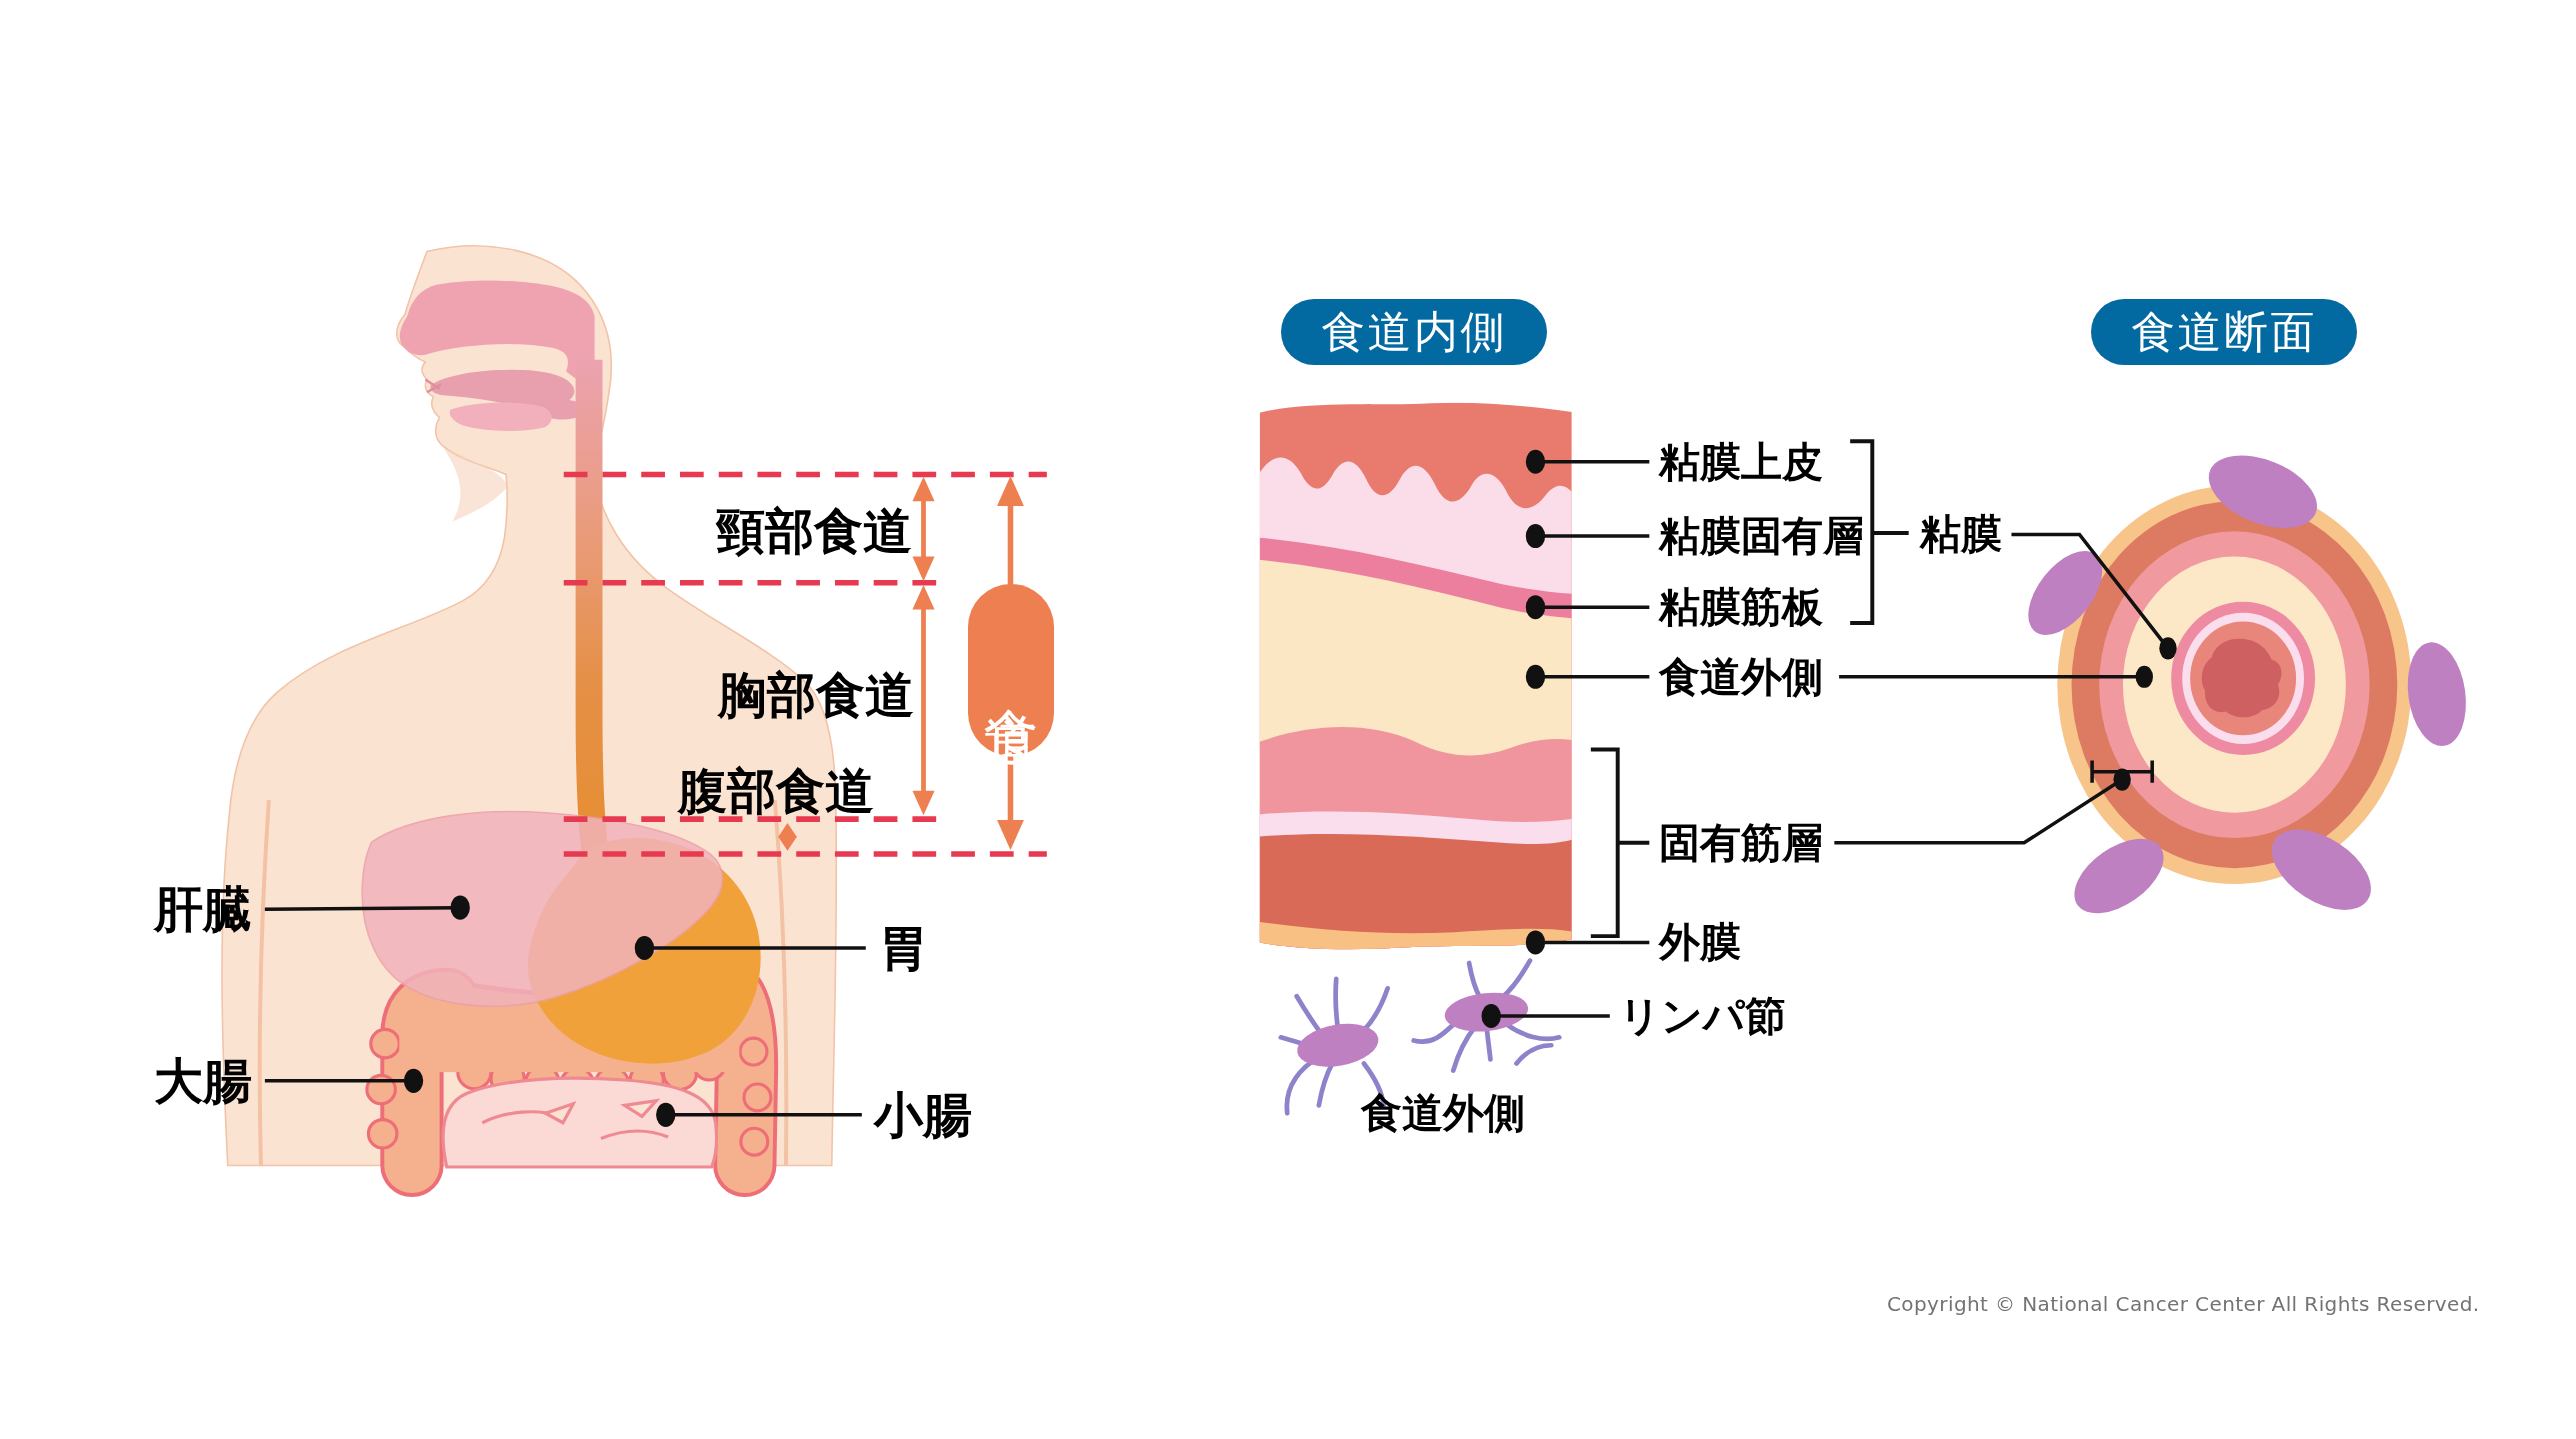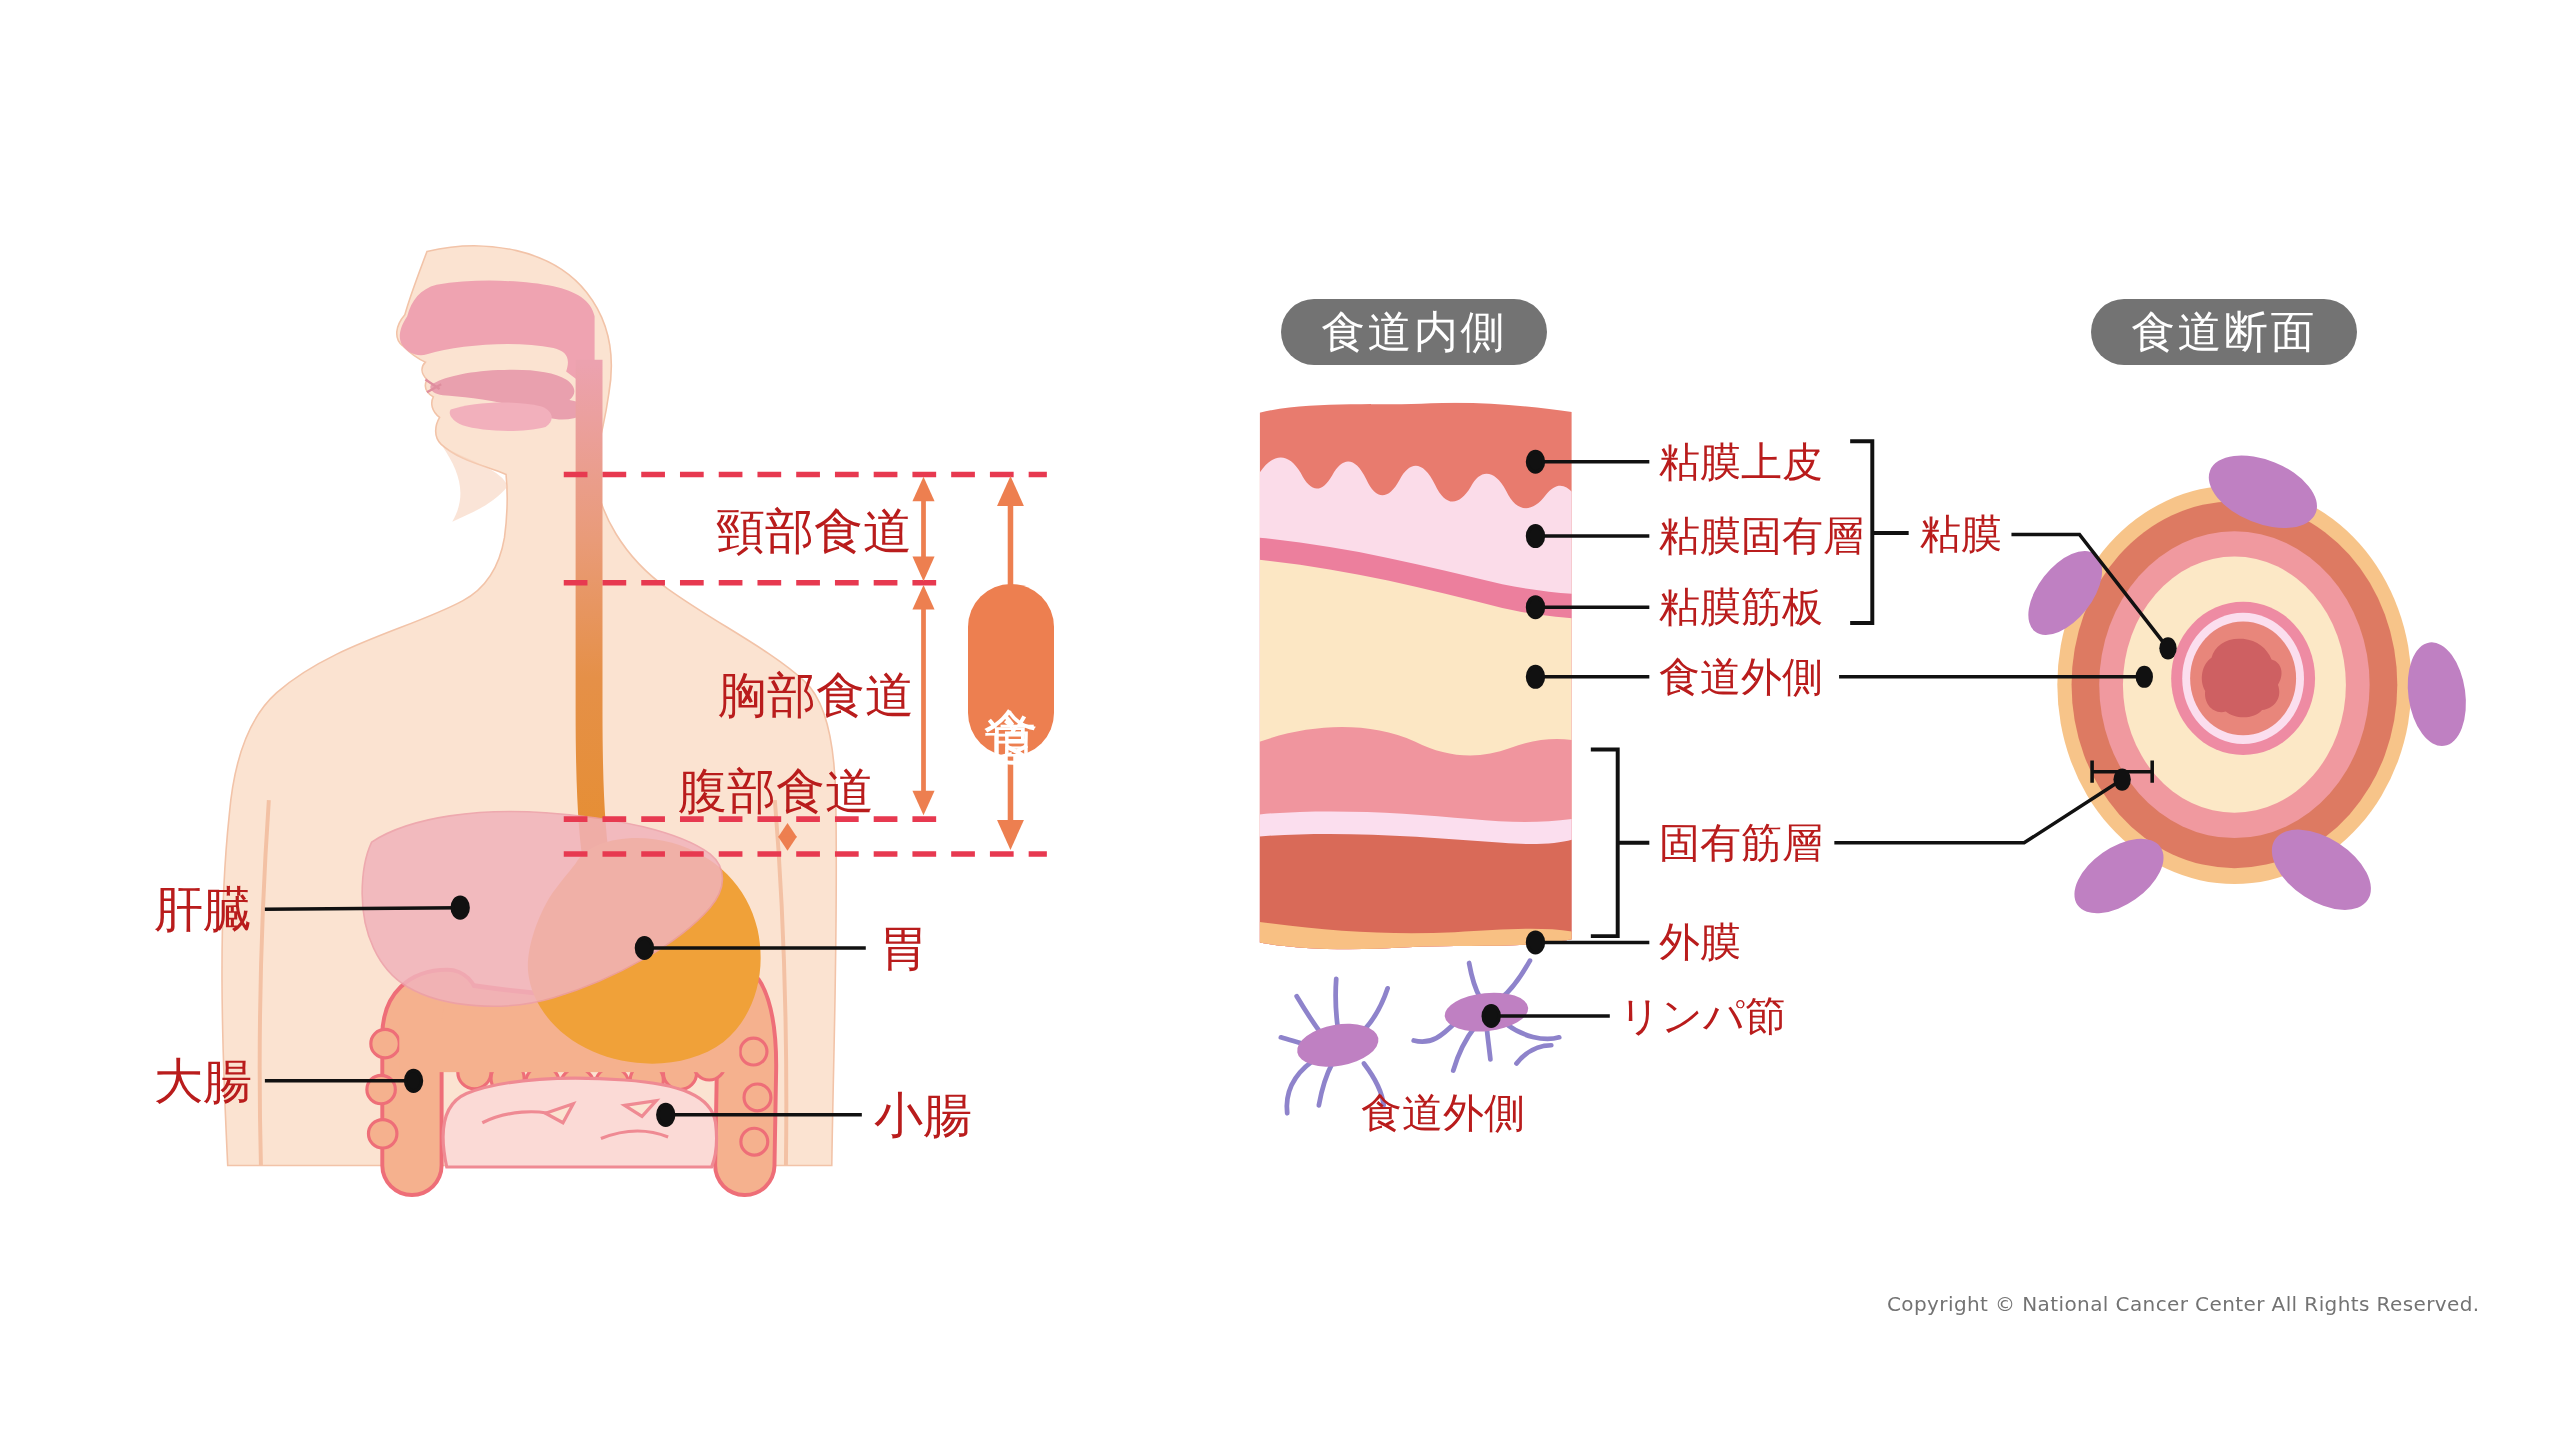--- a/index.html
+++ b/index.html
@@ -1,24 +1,24 @@
 <!DOCTYPE html>
 <html style="font-size:12.7px"><head>
 <meta charset="utf-8">
 <style>
   html,body{margin:0;padding:0;background:#ffffff;}
   .canvas{position:relative;width:2576px;height:1439px;background:#ffffff;overflow:hidden;
           font-family:"DejaVu Sans","Liberation Sans",sans-serif;}
   .art{position:absolute;left:0;top:0;}
-  .lbl{position:absolute;color:#b91c1c;font-weight:400;line-height:1;white-space:nowrap;}
+  .lbl{position:absolute;color:#000000;font-weight:700;line-height:1;white-space:nowrap;}
   .lbl-l{font-size:49px;}
   .lbl-m{font-size:41px;}
   .cc{transform:translate(-50%,-50%);}
   .cy{transform:translateY(-50%);}
-  .badge{position:absolute;background:#737373;color:#ffffff;border-radius:35px;
+  .badge{position:absolute;background:#0369a1;color:#ffffff;border-radius:35px;
          display:flex;align-items:center;justify-content:center;font-size:44px;
          font-weight:500;letter-spacing:2.4px;line-height:1;}
   .badge-v{position:absolute;background:#ED7F50;color:#ffffff;border-radius:44px;
          display:flex;align-items:center;justify-content:center;font-size:55px;
          font-weight:500;line-height:1;writing-mode:vertical-rl;letter-spacing:6.3px;}
   .copyright{position:absolute;font-size:20px;color:#737373;letter-spacing:0.4px;}
 </style>
 </head>
 <body>
 

